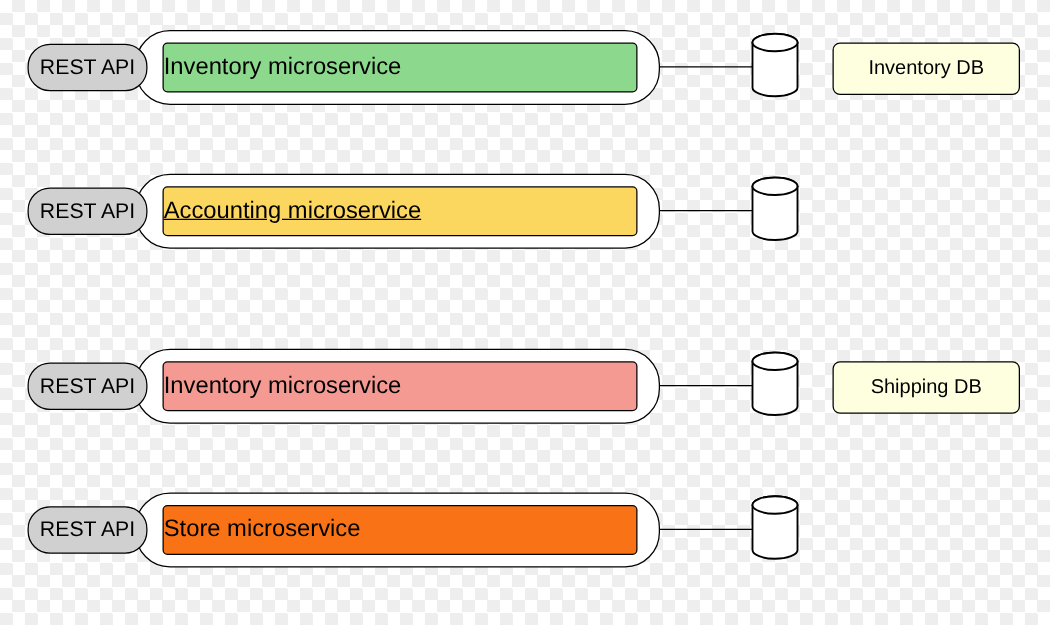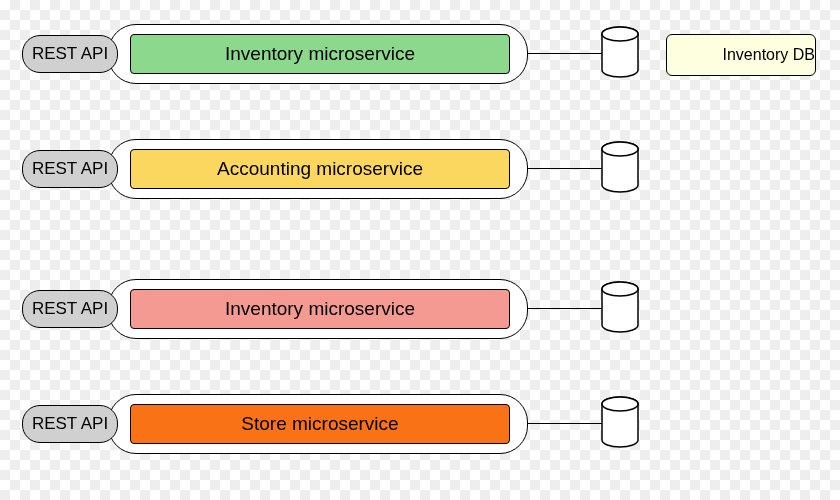--- a/index.html
+++ b/index.html
@@ -44,21 +44,21 @@
   }
 
   
   .service-box {
     width: 378px;
     height: 38px;
     border: 1.5px solid #000;
     border-radius: 4px;
     display: flex;
     align-items: center;
-    justify-content: center;
+    justify-content: flex-start;
     font-size: 19px;
     z-index: 2;
   }
 
   
   .connector {
     height: 0;
     border-top: 1.5px solid #000;
     z-index: 0;
   }
@@ -73,21 +73,21 @@
 
   
   .db-box {
     width: 148px;
     height: 40px;
     border: 1.5px solid #000;
     border-radius: 6px;
     background: #feffdf;
     display: flex;
     align-items: center;
-    justify-content: flex-end;
+    justify-content: center;
     font-size: 16px;
     z-index: 2;
   }
 </style>
 </head>
 <body>
 
 <div class="canvas">
 
   <div class="abs api-pill" style="left:22px; top:35px;">
@@ -106,21 +106,21 @@
     </svg>
   </div>
   <div class="abs db-box" style="left:666px; top:34px;">
     <span>Inventory DB</span>
   </div>
 
   <div class="abs api-pill" style="left:22px; top:150px;">
     <span>REST API</span>
   </div>
   <div class="abs service-capsule" style="left:108px; top:139px;"></div>
-  <div class="abs service-box" style="left: 130px; top: 149px; background-color: rgb(252, 215, 96);">
+  <div class="abs service-box" style="left: 130px; top: 149px; background-color: rgb(252, 215, 96); text-decoration: underline;">
     <span>Accounting microservice</span>
   </div>
   <div class="abs connector" style="left:528px; top:168px; width:82px;"></div>
   <div class="abs cylinder" style="left:600px; top:141px;">
     <svg width="40" height="54" viewBox="0 0 40 54">
       <ellipse cx="20" cy="8" rx="18" ry="7" fill="#fff" stroke="#000" stroke-width="1.5"></ellipse>
       <path d="M2 8 L2 44 A18 7 0 0 0 38 44 L38 8" fill="#fff" stroke="#000" stroke-width="1.5"></path>
       <ellipse cx="20" cy="8" rx="18" ry="7" fill="#fff" stroke="#000" stroke-width="1.5"></ellipse>
     </svg>
   </div>
@@ -133,20 +133,23 @@
     <span>Inventory microservice</span>
   </div>
   <div class="abs connector" style="left:528px; top:308px; width:82px;"></div>
   <div class="abs cylinder" style="left:600px; top:281px;">
     <svg width="40" height="54" viewBox="0 0 40 54">
       <ellipse cx="20" cy="8" rx="18" ry="7" fill="#fff" stroke="#000" stroke-width="1.5"></ellipse>
       <path d="M2 8 L2 44 A18 7 0 0 0 38 44 L38 8" fill="#fff" stroke="#000" stroke-width="1.5"></path>
       <ellipse cx="20" cy="8" rx="18" ry="7" fill="#fff" stroke="#000" stroke-width="1.5"></ellipse>
     </svg>
   </div>
+  <div class="abs db-box" style="left:666px; top:289px;">
+    <span>Shipping DB</span>
+  </div>
 
   <div class="abs api-pill" style="left:22px; top:405px;">
     <span>REST API</span>
   </div>
   <div class="abs service-capsule" style="left:108px; top:394px;"></div>
   <div class="abs service-box" style="left: 130px; top: 404px; background-color: #f97316;">
     <span>Store microservice</span>
   </div>
   <div class="abs connector" style="left:528px; top:423px; width:82px;"></div>
   <div class="abs cylinder" style="left:600px; top:396px;">

